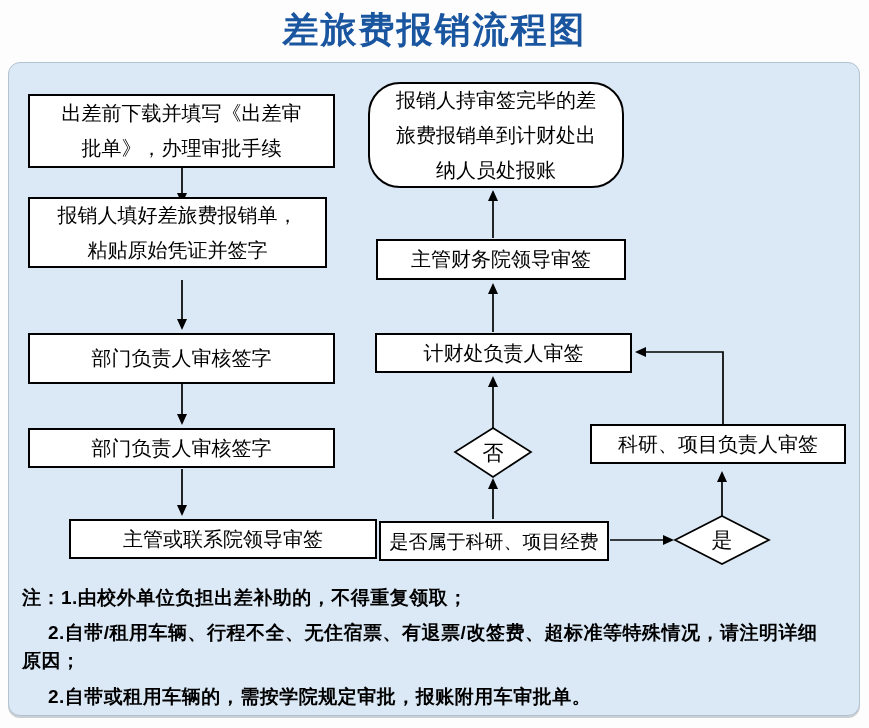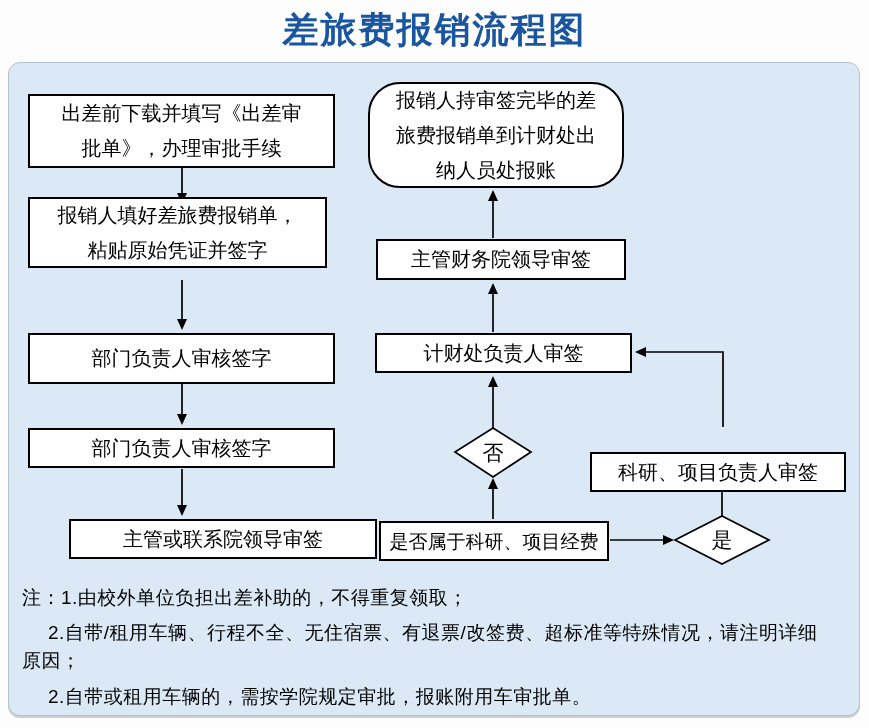--- a/index.html
+++ b/index.html
@@ -54,21 +54,21 @@
     width: 60px; height: 30px;
     display: flex; align-items: center; justify-content: center;
     font-size: 21px;
     color: #000000;
   }
   .note-line {
     position: absolute;
     left: 22px;
     width: 826px;
     font-size: 19px;
-    font-weight: normal;
+    font-weight: bold;
     color: #000000;
     letter-spacing: 0.5px;
   }
   .note-indent { padding-left: 26px; }
 </style>
 </head>
 <body>
 
 <h1 class="title">差旅费报销流程图</h1>
 
@@ -113,21 +113,21 @@
 <div class="node" style="left:368px; top:82px; width:256px; height:106px;border-radius:32px;">报销人持审签完毕的差
 旅费报销单到计财处出
 纳人员处报账</div>
 
 <div class="node" style="left:376px; top:239px; width:250px; height:41px;">主管财务院领导审签</div>
 
 <div class="node" style="left:375px; top:333px; width:257px; height:40px;">计财处负责人审签</div>
 
 <div class="node" style="left:379px; top:521px; width:230px; height:40px; font-size:19px;">是否属于科研、项目经费</div>
 
-<div class="node" style="left:590px; top:452px; width:256px; height:40px;">科研、项目负责人审签</div>
+<div class="node" style="left:590px; top:424px; width:256px; height:40px;">科研、项目负责人审签</div>
 
 <div class="diamond-label" style="left:463px; top:438px;">否</div>
 
 <div class="diamond-label" style="left:692px; top:525px;">是</div>
 
 <div class="note-line" style="top:585px;">注：1.由校外单位负担出差补助的，不得重复领取；</div>
 <div class="note-line note-indent" style="top:620px;">2.自带/租用车辆、行程不全、无住宿票、有退票/改签费、超标准等特殊情况，请注明详细</div>
 <div class="note-line" style="top:648px;">原因；</div>
 <div class="note-line note-indent" style="top:684px;">2.自带或租用车辆的，需按学院规定审批，报账附用车审批单。</div>
 

